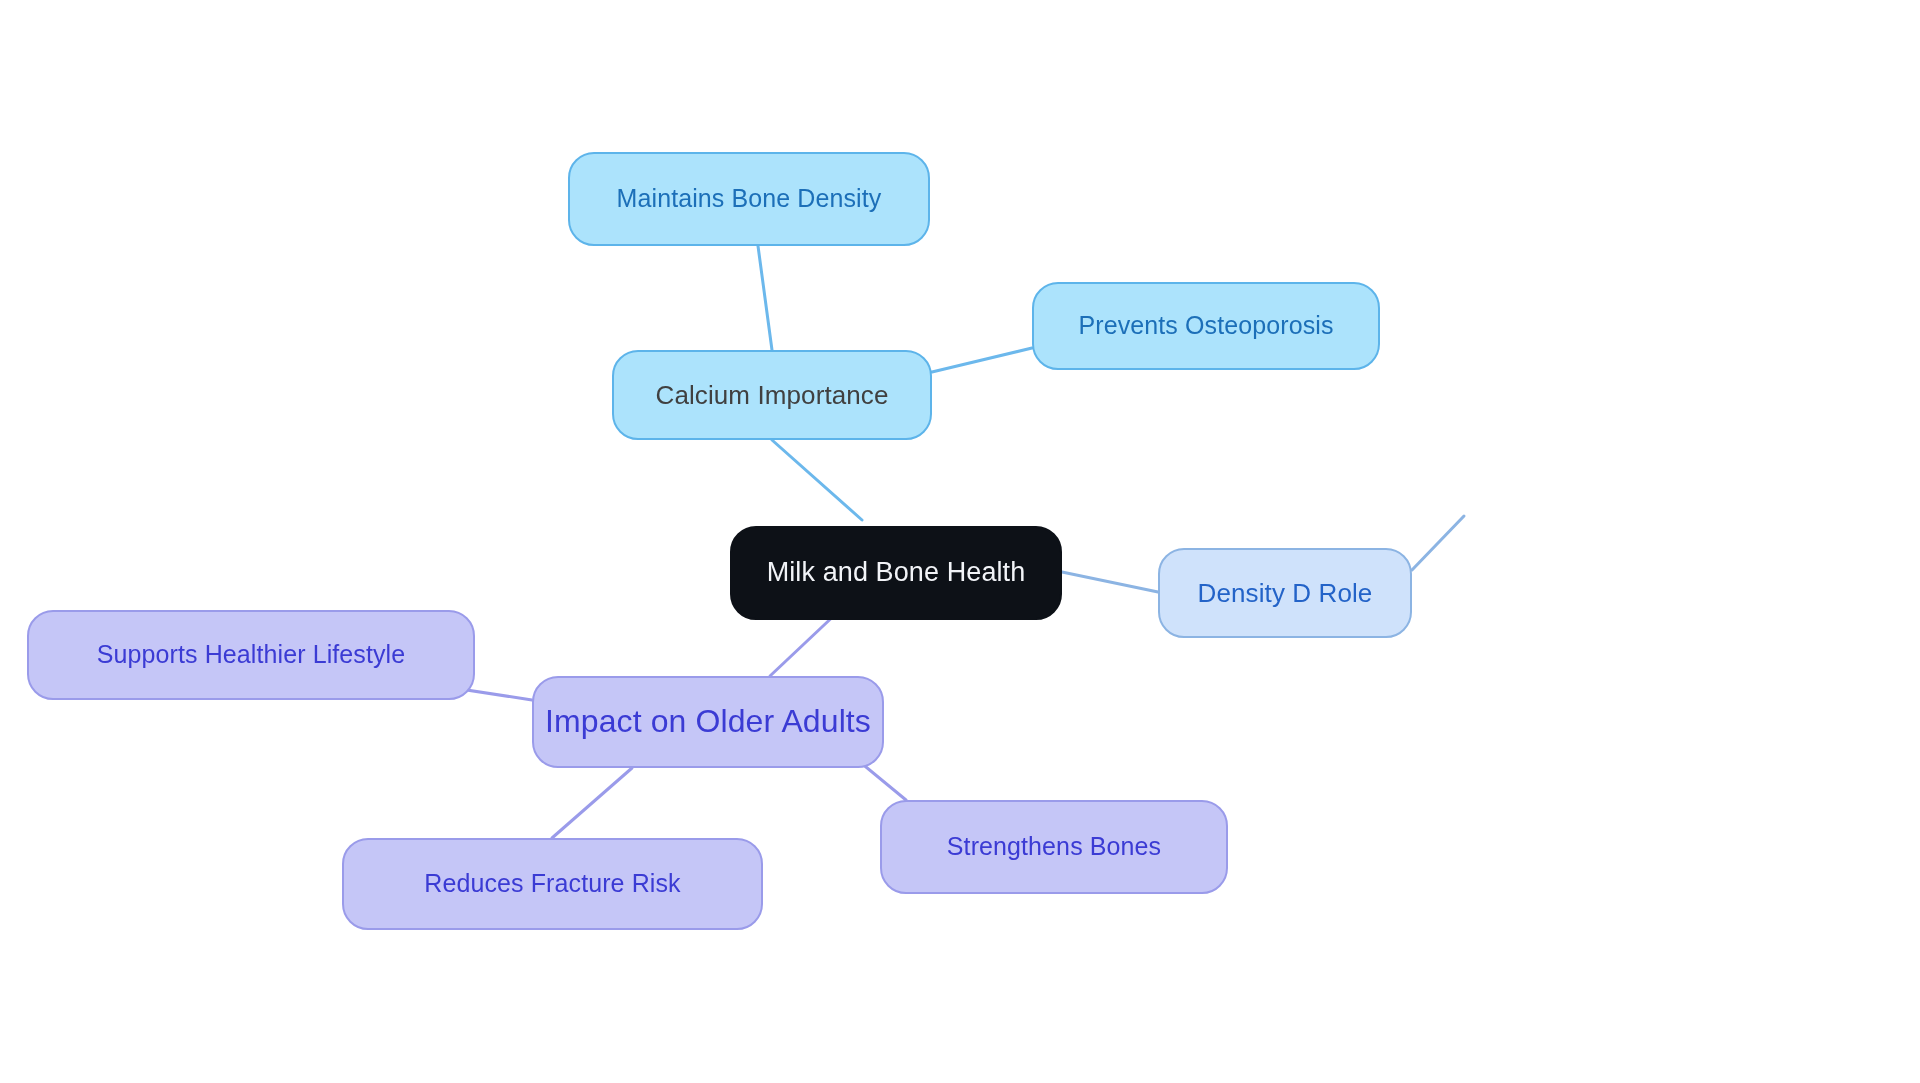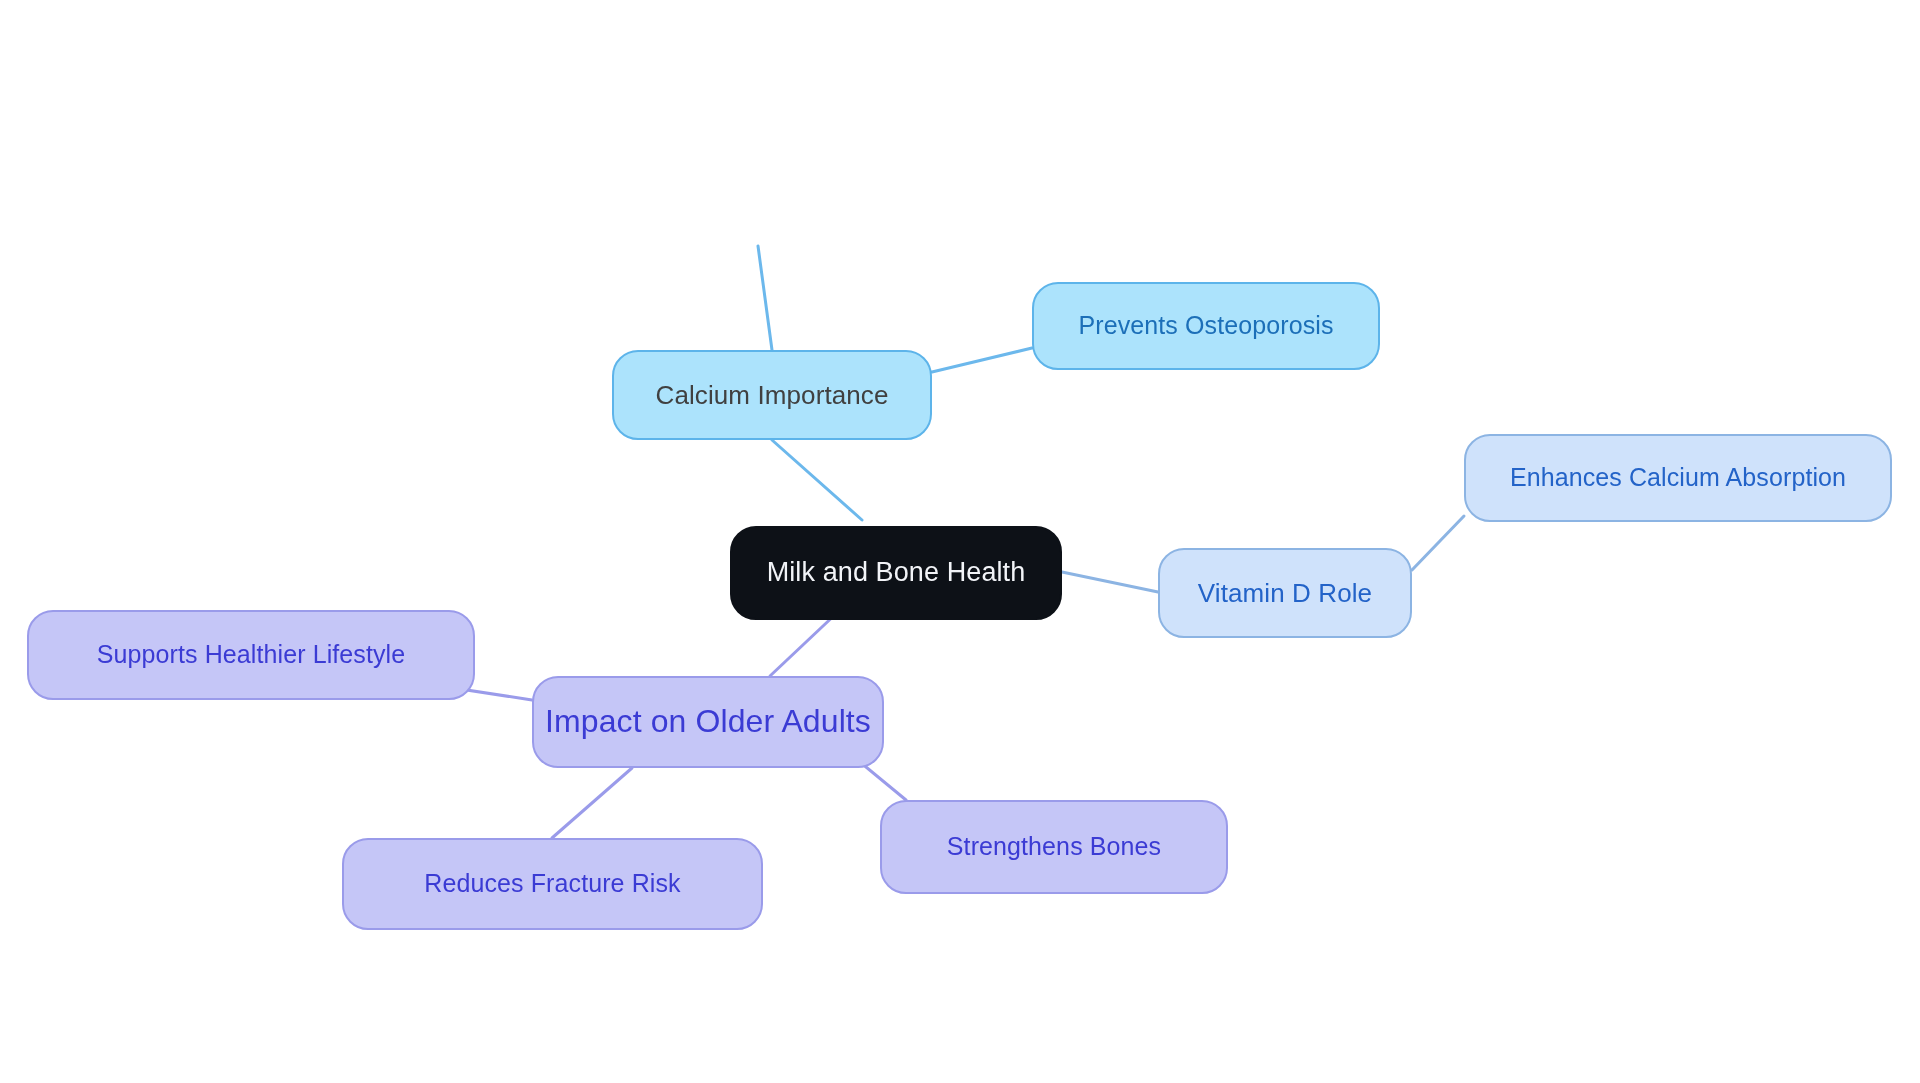--- a/index.html
+++ b/index.html
@@ -109,32 +109,32 @@
       <line x1="840" y1="610" x2="770" y2="676" stroke="#9a9bea" stroke-width="3" stroke-linecap="round"></line>
       <line x1="532" y1="700" x2="434" y2="685" stroke="#9a9bea" stroke-width="3" stroke-linecap="round"></line>
       <line x1="632" y1="768" x2="552" y2="838" stroke="#9a9bea" stroke-width="3" stroke-linecap="round"></line>
       <line x1="860" y1="762" x2="906" y2="800" stroke="#9a9bea" stroke-width="3" stroke-linecap="round"></line>
     </svg>
 
   <div class="node node-branch-blue" style="left: 612px; top: 350px; width: 320px; height: 90px;">
     <span class="node-label">Calcium Importance</span>
   </div>
 
+  <div class="node node-leaf-blue" style="left: 568px; top: 152px; width: 362px; height: 94px;">
+    <span class="node-label">Maintains Bone Density</span>
+  </div>
 
   <div class="node node-leaf-blue" style="left: 1032px; top: 282px; width: 348px; height: 88px;">
     <span class="node-label">Prevents Osteoporosis</span>
   </div>
 
   <div class="node node-branch-paleblue" style="left: 1158px; top: 548px; width: 254px; height: 90px;">
-    <span class="node-label">Vitamin D Role</span>
+    <span class="node-label">Density D Role</span>
   </div>
 
-  <div class="node node-leaf-paleblue" style="left: 1464px; top: 434px; width: 428px; height: 88px;">
-    <span class="node-label">Enhances Calcium Absorption</span>
-  </div>
 
   <div class="node node-branch-purple" style="left: 532px; top: 676px; width: 352px; height: 92px;">
     <span class="node-label">Impact on Older Adults</span>
   </div>
 
   <div class="node node-leaf-purple" style="left: 27px; top: 610px; width: 448px; height: 90px;">
     <span class="node-label">Supports Healthier Lifestyle</span>
   </div>
 
   <div class="node node-leaf-purple" style="left: 342px; top: 838px; width: 421px; height: 92px;">

